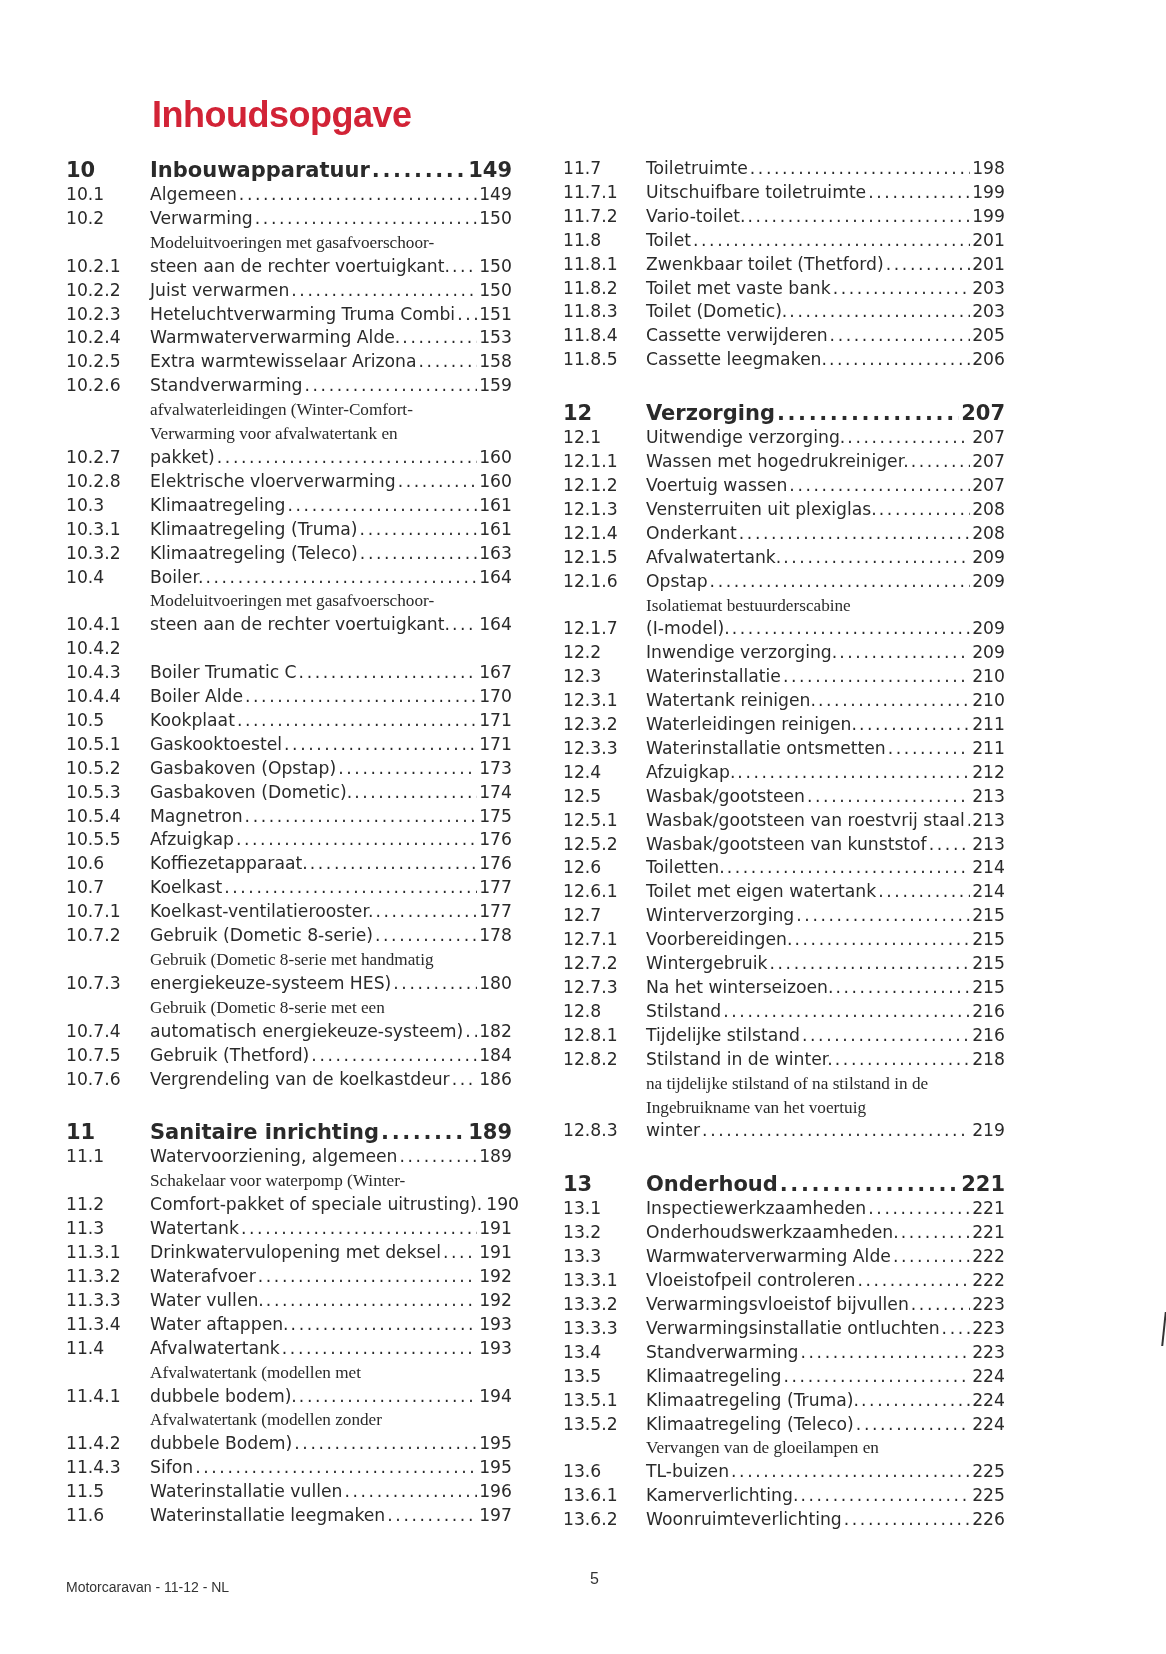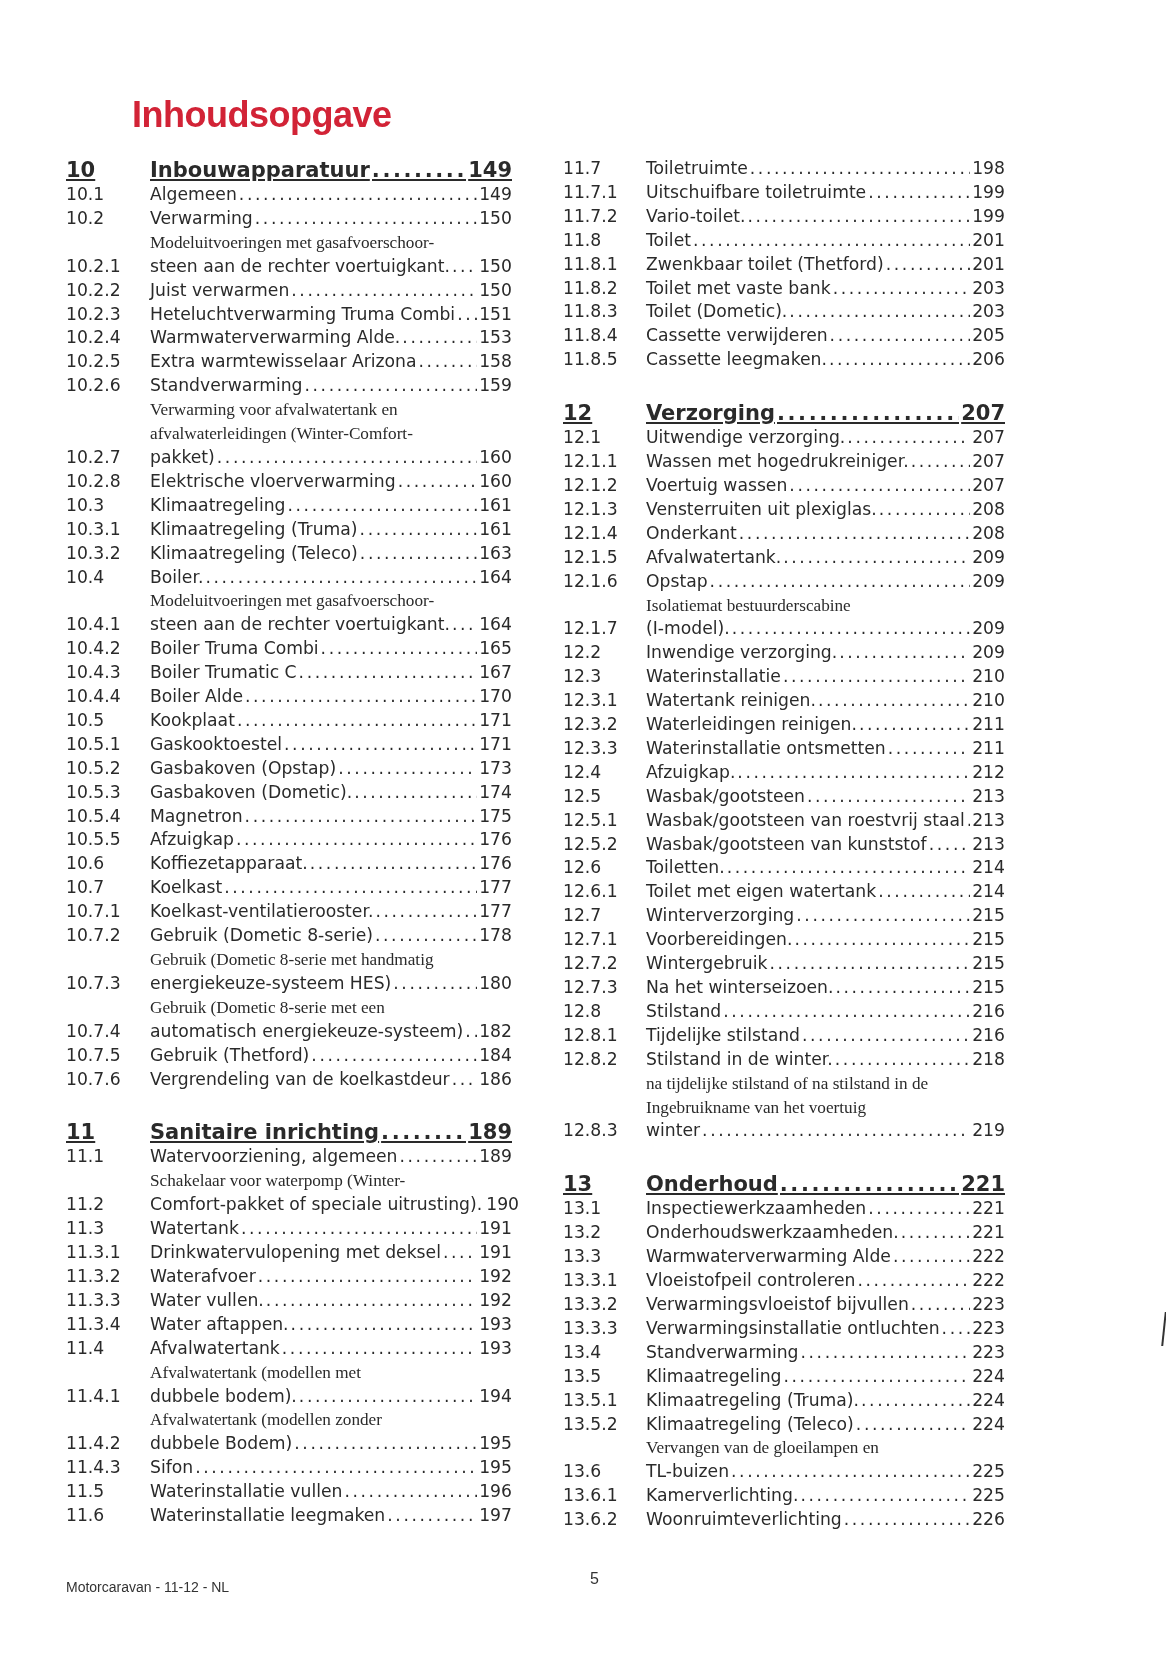--- a/index.html
+++ b/index.html
@@ -1,35 +1,35 @@
 <!DOCTYPE html>
 <html><head>
 <meta charset="utf-8">
 <style>
   html, body { margin: 0; padding: 0; background: #ffffff; }
   body { width: 1166px; height: 1654px; position: relative; overflow: hidden;
          font-family: "DejaVu Sans", sans-serif; color: #2a2a2a; }
-  .page-title { position: absolute; left: 132px; top: 94px; margin: 0;
+  .page-title { position: absolute; left: 152px; top: 94px; margin: 0;
                 font-family: "Liberation Sans", sans-serif; font-weight: bold;
                 font-size: 36px; letter-spacing: -0.5px; color: #d22336; }
   .col { position: absolute; top: 157px; }
   .col-left { left: 66px; width: 446px; }
   .col-right { left: 563px; width: 442px; }
   .row { display: flex; align-items: flex-end; font-size: 17.2px; line-height: 23.9px; }
   .num { flex: 0 0 84px; white-space: nowrap; }
   .col-right .num { flex-basis: 83px; }
   .body-wrap { flex: 1; min-width: 0; }
   .lead { display: flex; align-items: baseline; }
   .lead .txt { white-space: nowrap; }
   .lead .dots { flex: 1; overflow: hidden; white-space: nowrap; letter-spacing: 2.6px;
                 margin: 0 2px; }
   .lead .dots::before { content: "....................................................................................................."; }
   .lead .pg { white-space: nowrap; }
   .pre-line { white-space: nowrap; font-family: Liberation Serif, serif; }
-  .row.chapter { font-weight: bold; font-size: 21px; line-height: 26px; margin-top: 0; text-decoration: underline; }
+  .row.chapter { font-weight: bold; font-size: 21px; line-height: 26px; margin-top: 0; }
   .row.chapter.spaced { margin-top: 28px; }
   .footer-left { position: absolute; left: 66px; top: 1579px; font-size: 14px;
                  font-family: "Liberation Sans", sans-serif; color: #333; }
   .footer-page { position: absolute; left: 590px; top: 1570px; font-size: 16px;
                  font-family: "Liberation Sans", sans-serif; color: #333; }
   .edge-mark { position: absolute; left: 1163px; top: 1312px; width: 2px; height: 34px;
                background: #333; transform: skewX(-6deg); }
 </style>
 </head>
 <body>
@@ -124,22 +124,22 @@
         <div class="lead">
           <span class="txt">Standverwarming</span>
           <span class="dots"></span>
           <span class="pg">159</span>
         </div>
       </div>
     </div>
     <div class="row">
       <div class="num">10.2.7</div>
       <div class="body-wrap">
+        <div class="pre-line">afvalwaterleidingen (Winter-Comfort-</div>
         <div class="pre-line">Verwarming voor afvalwatertank en</div>
-        <div class="pre-line">afvalwaterleidingen (Winter-Comfort-</div>
         <div class="lead">
           <span class="txt">pakket)</span>
           <span class="dots"></span>
           <span class="pg">160</span>
         </div>
       </div>
     </div>
     <div class="row">
       <div class="num">10.2.8</div>
       <div class="body-wrap">
@@ -196,27 +196,20 @@
         <div class="pre-line">Modeluitvoeringen met gasafvoerschoor-</div>
         <div class="lead">
           <span class="txt">steen aan de rechter voertuigkant.</span>
           <span class="dots"></span>
           <span class="pg">164</span>
         </div>
       </div>
     </div>
     <div class="row">
       <div class="num">10.4.2</div>
-      <div class="body-wrap">
-        <div class="lead">
-          <span class="txt">Boiler Truma Combi</span>
-          <span class="dots"></span>
-          <span class="pg">165</span>
-        </div>
-      </div>
     </div>
     <div class="row">
       <div class="num">10.4.3</div>
       <div class="body-wrap">
         <div class="lead">
           <span class="txt">Boiler Trumatic C</span>
           <span class="dots"></span>
           <span class="pg">167</span>
         </div>
       </div>

